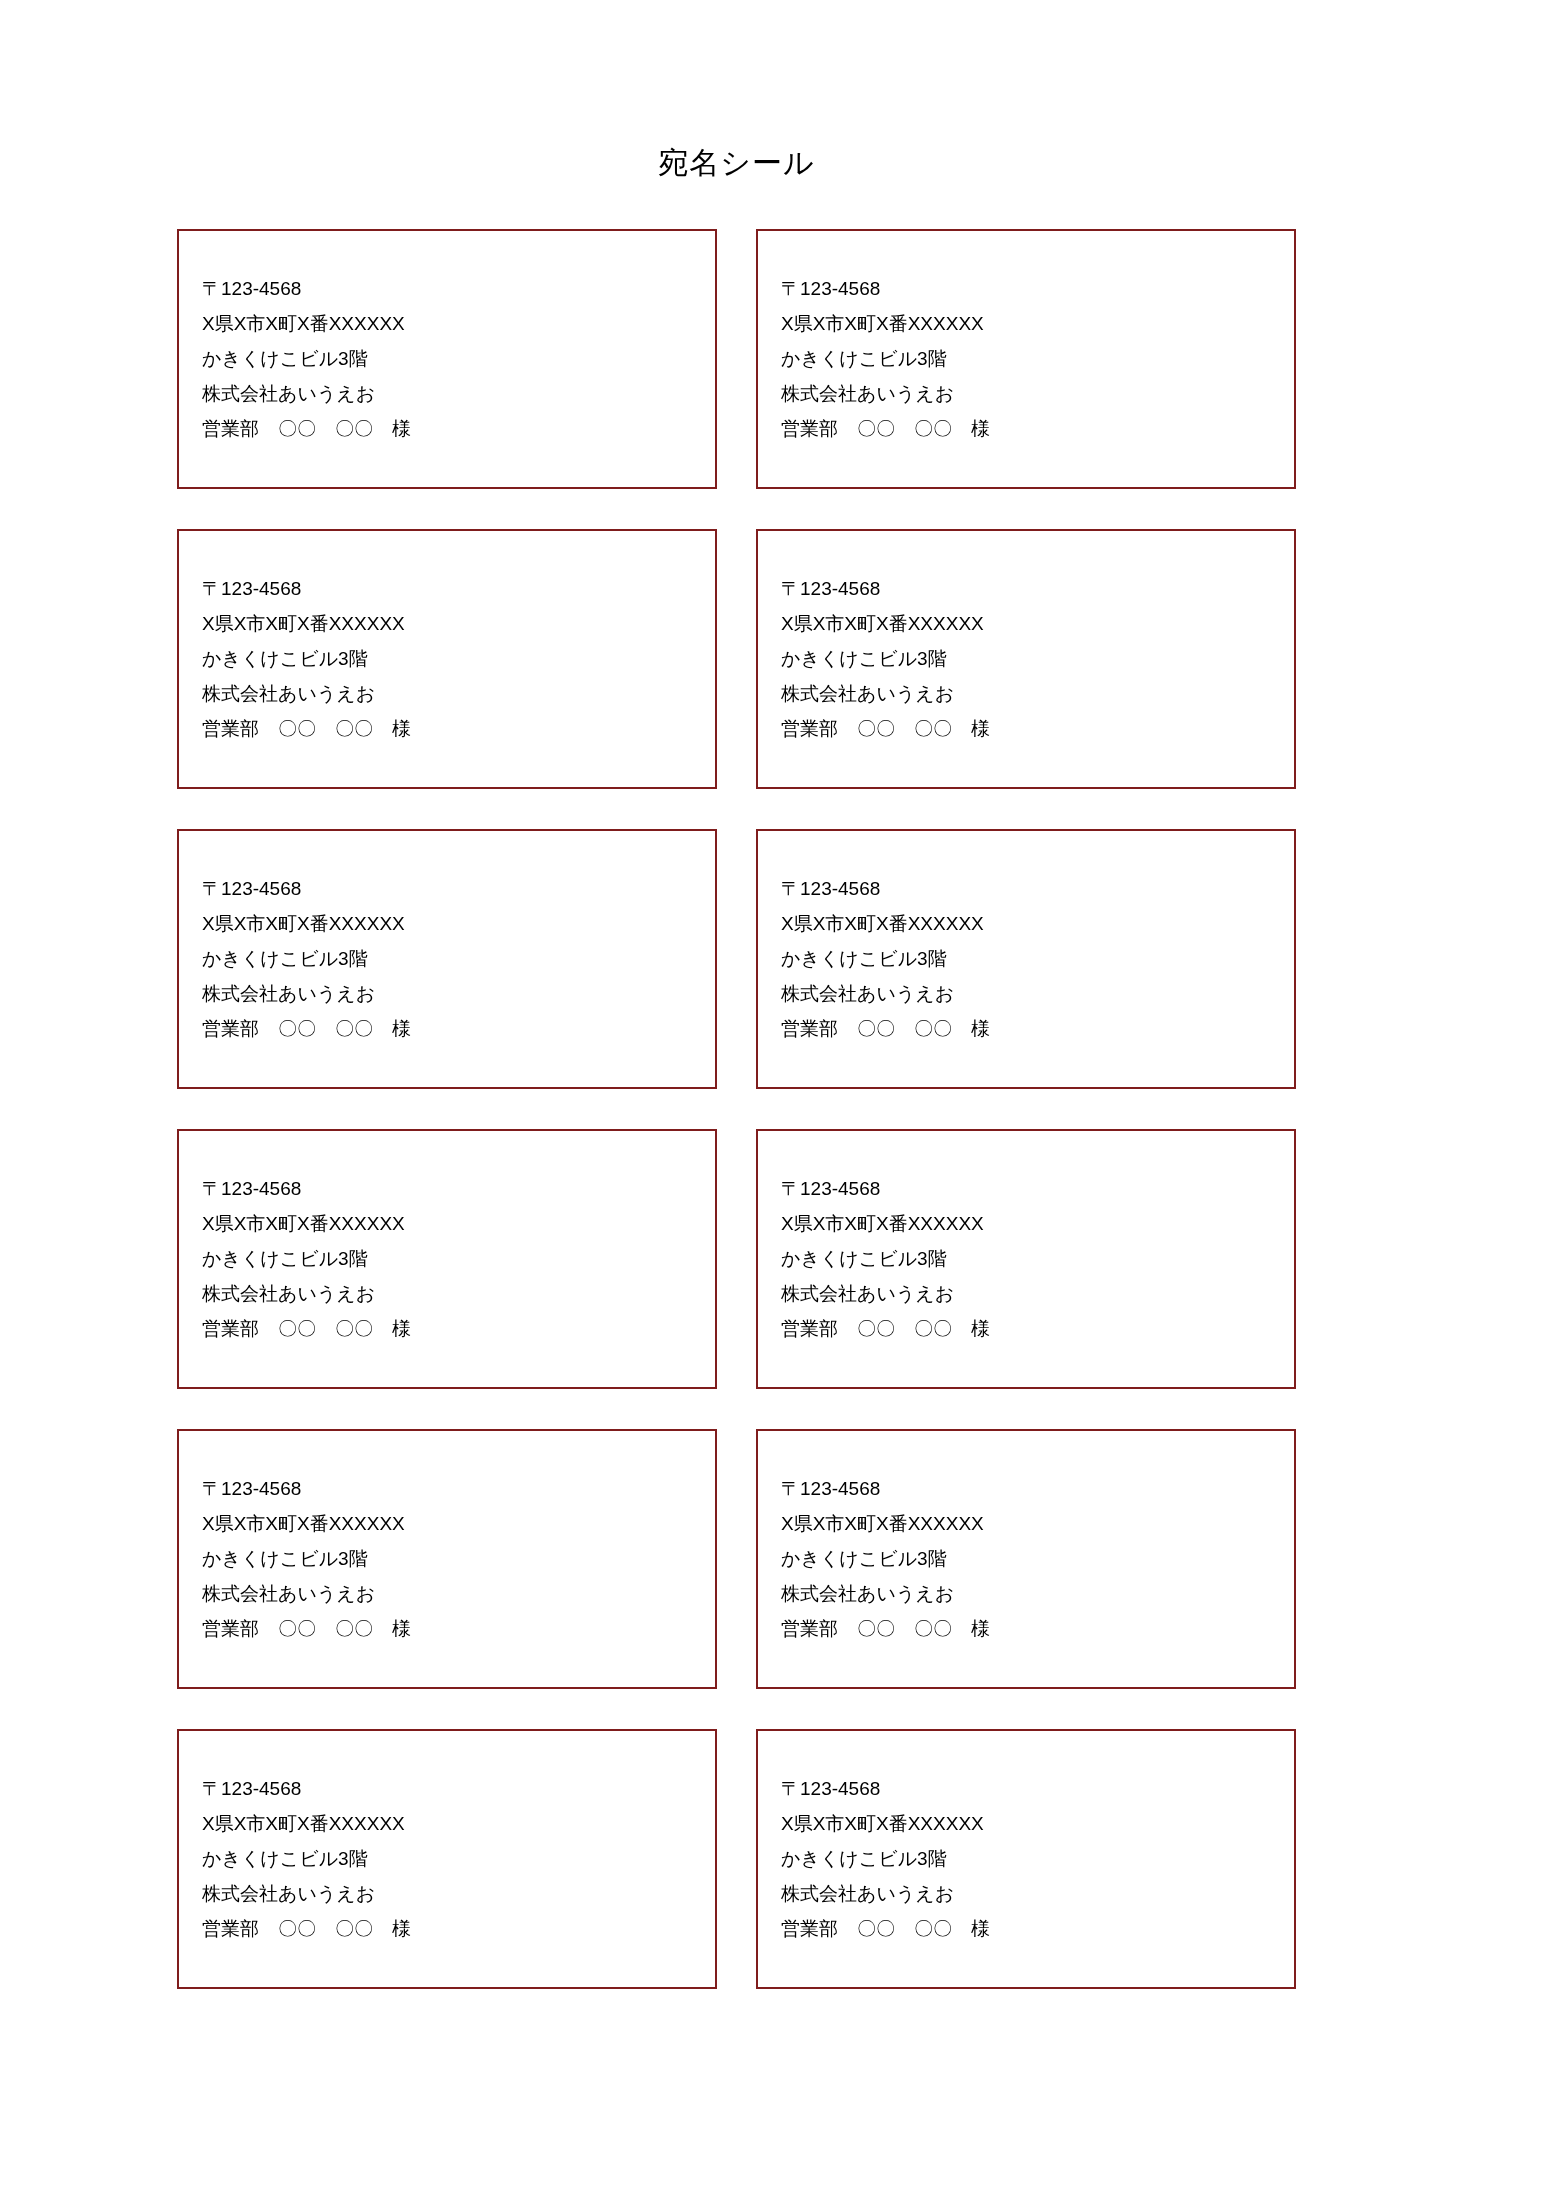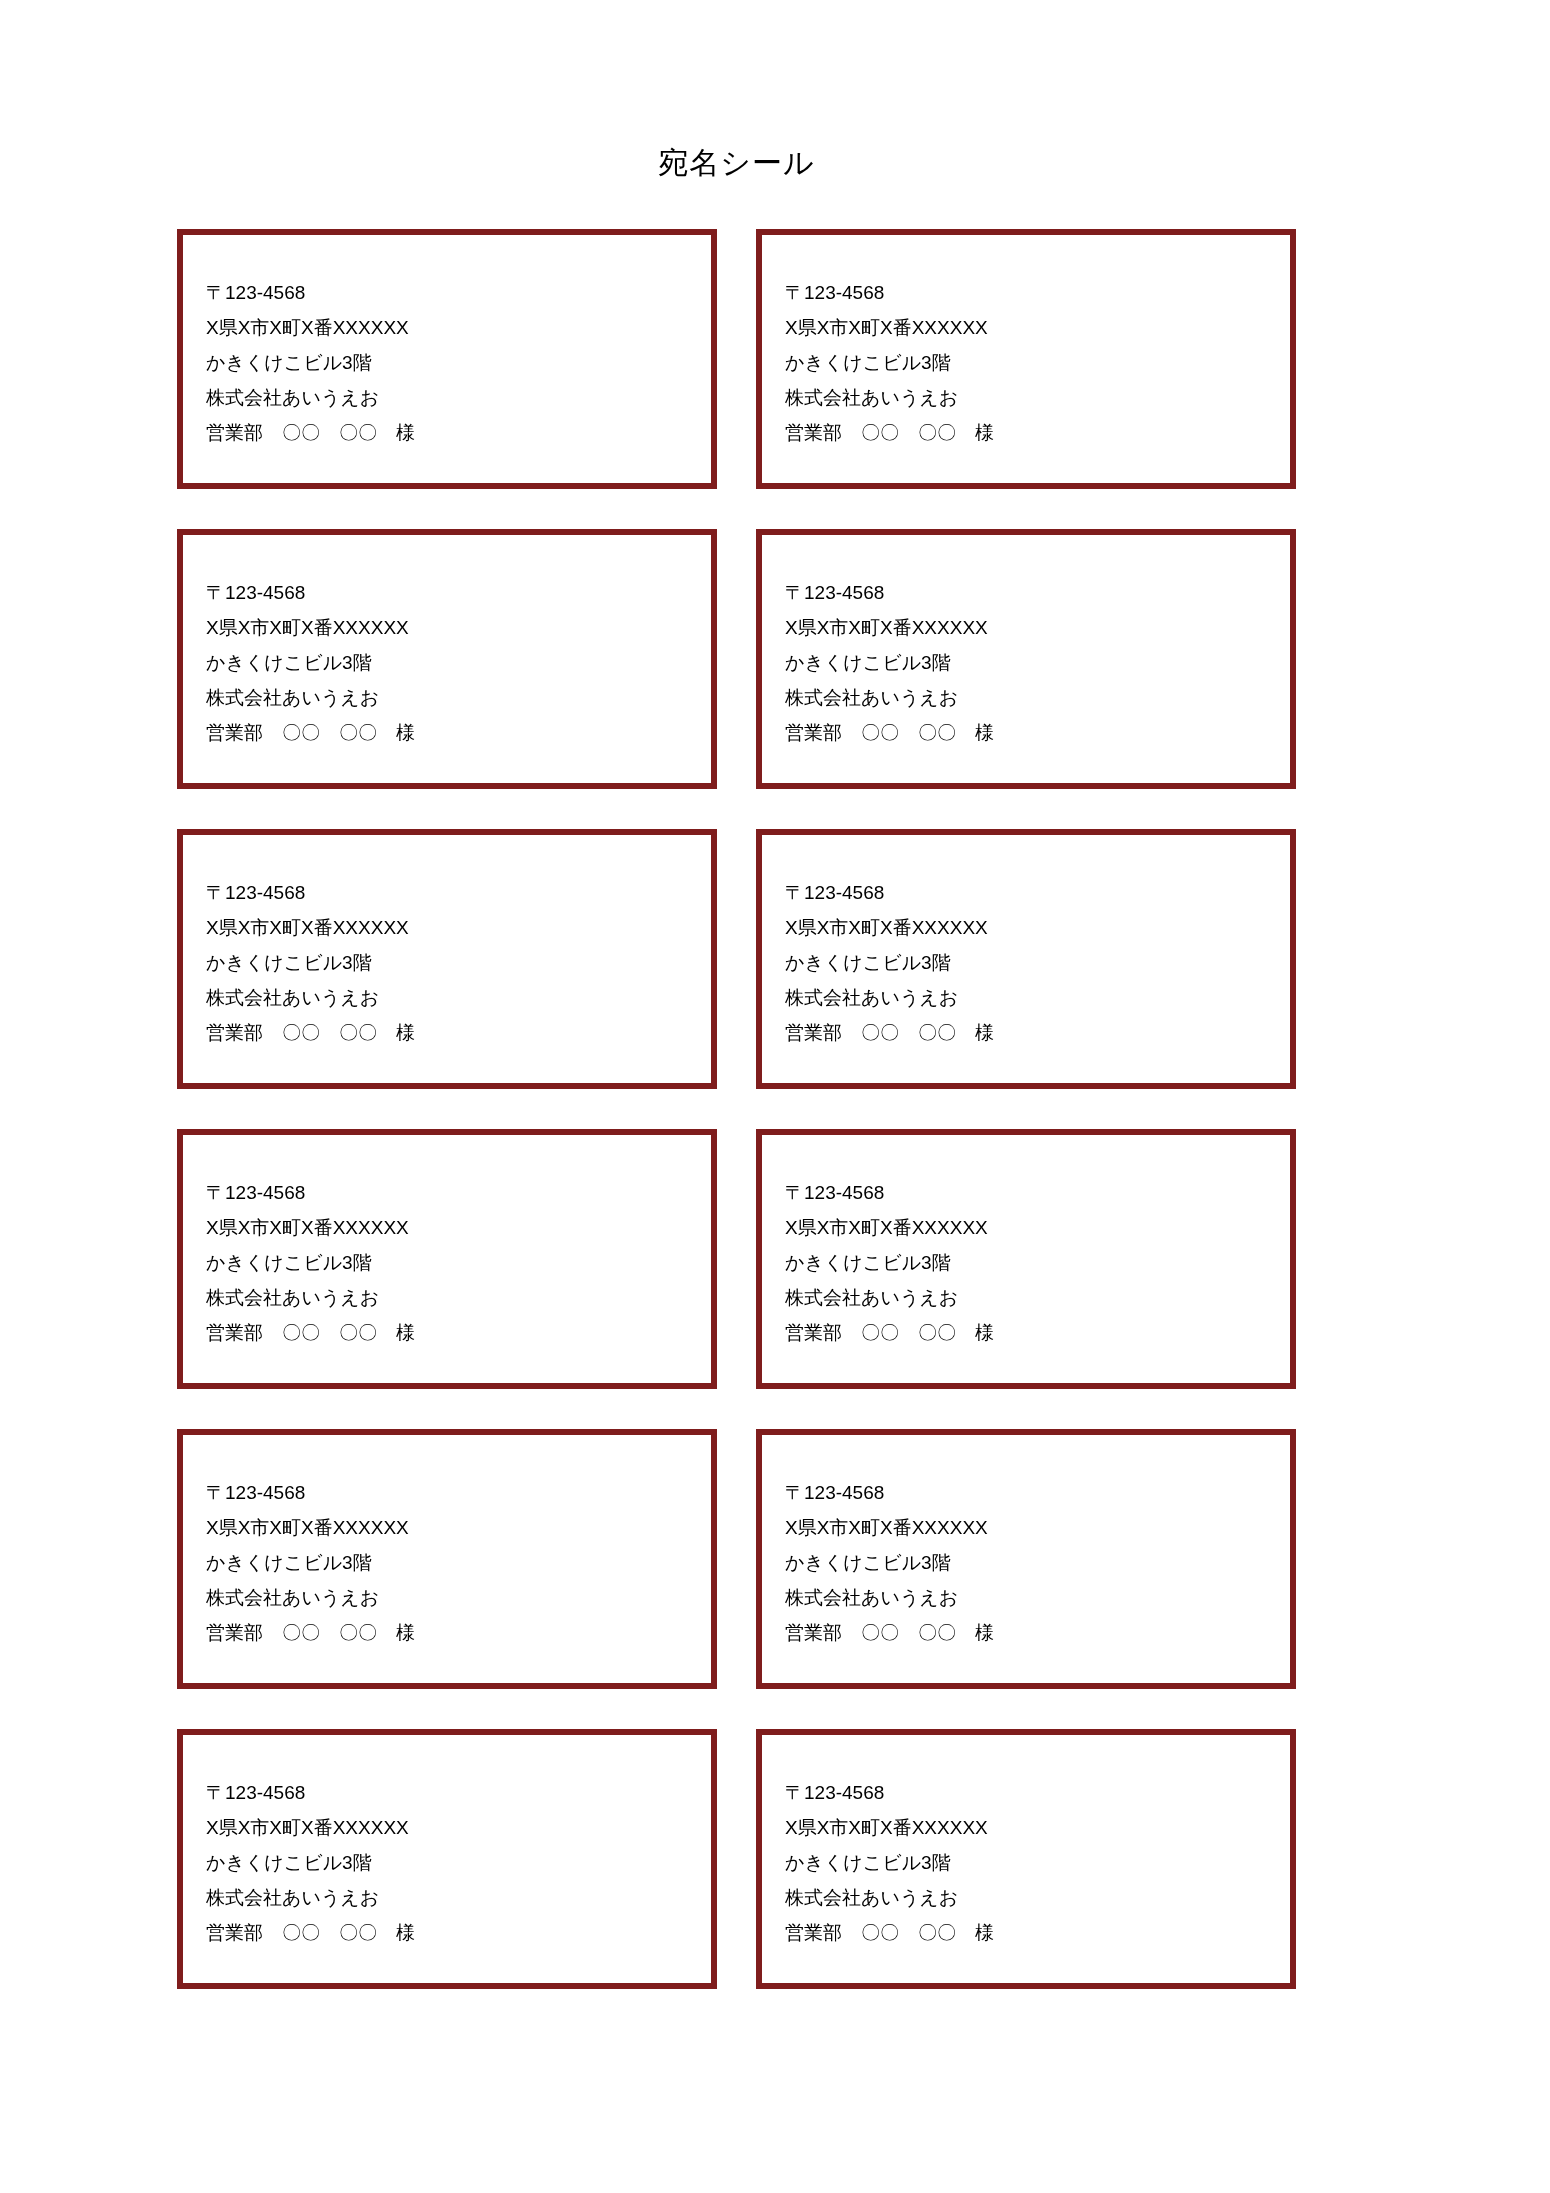--- a/index.html
+++ b/index.html
@@ -39,21 +39,21 @@
     left: 177px;
     display: grid;
     grid-template-columns: 540px 540px;
     column-gap: 39px;
     row-gap: 40px;
   }
   .label {
     box-sizing: border-box;
     width: 540px;
     height: 260px;
-    border: 6px solid #7f1d1d;
+    border: 2px solid #7f1d1d;
     background: #ffffff;
     padding: 40px 18px 0 23px;
     overflow: hidden;
   }
   .label p {
     margin: 0;
     font-size: 19px;
     line-height: 35px;
     color: #000000;
     white-space: pre;

